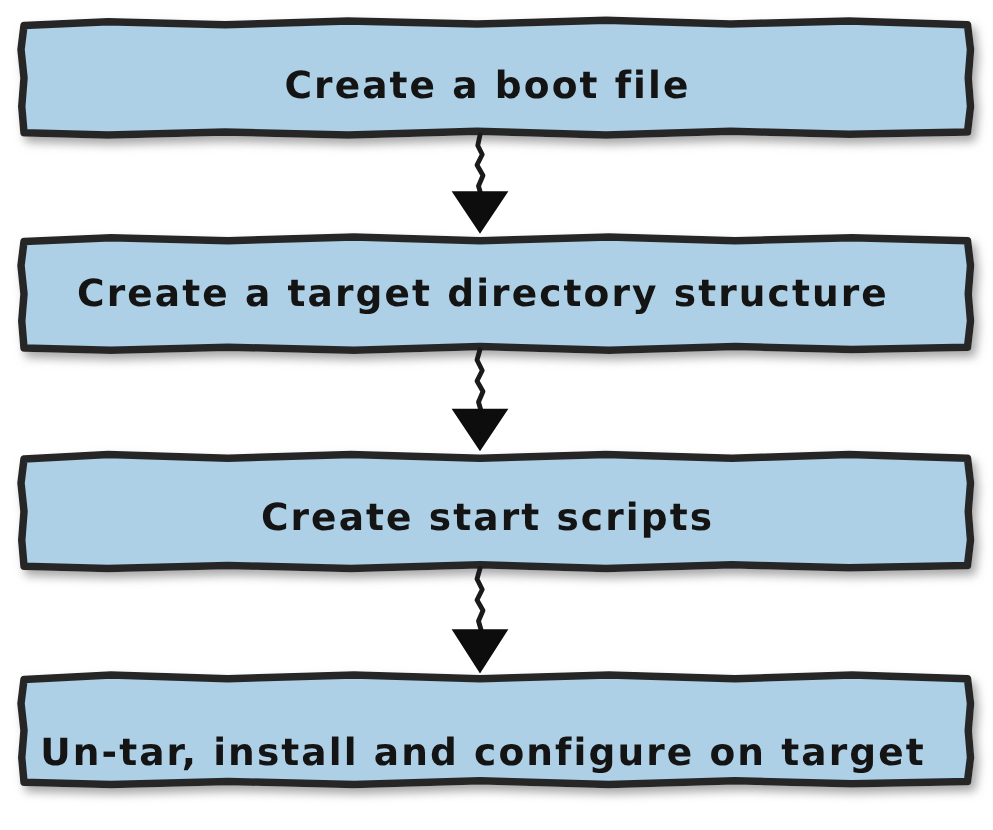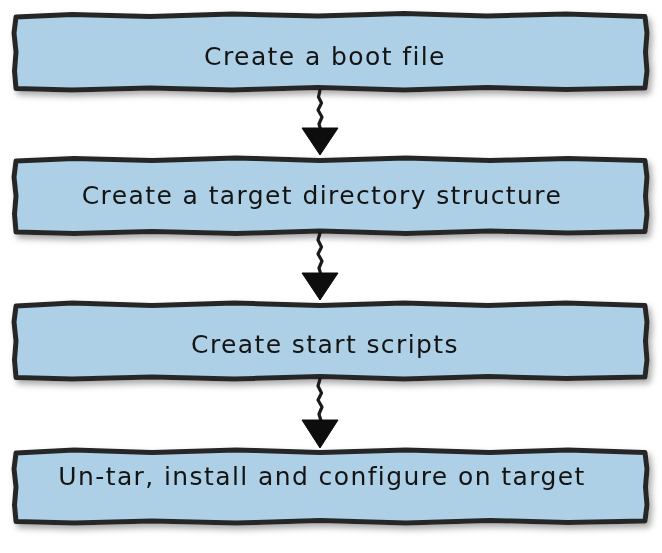--- a/index.html
+++ b/index.html
@@ -26,21 +26,21 @@
     top: 0;
     width: 662px;
     height: 553px;
     display: block;
   }
   .node-label {
     position: absolute;
     color: #141414;
     font-family: "DejaVu Sans", sans-serif;
     font-size: 25px;
-    font-weight: 400;
+    font-weight: 700;
     letter-spacing: 1.4px;
     white-space: nowrap;
     text-align: center;
     line-height: 1;
     -webkit-font-smoothing: antialiased;
   }
 </style>
 </head>
 <body>
 
@@ -99,15 +99,15 @@
                L14.5,505 L16,487 L14,469 Z"></path>
     </g>
   </svg>
 
   <div class="node-label" style="left: 0px; top: 44px; width: 650px; font-size: 25px;"><span style="white-space: nowrap;">Create a boot file</span></div>
 
   <div class="node-label" style="left: 0px; top: 183px; width: 644px; font-size: 25px;"><span style="white-space: nowrap; margin-top: 16px;">Create a target directory structure</span></div>
 
   <div class="node-label" style="left: 0px; top: 332px; width: 650px; font-size: 25px; text-align: center;"><span style="white-space: nowrap;">Create start scripts</span></div>
 
-  <div class="node-label" style="left: 0px; top: 464px; width: 644px; font-size: 25px;"><span style="white-space: nowrap;">Un-tar, install and configure on target</span></div>
+  <div class="node-label" style="left: 0px; top: 489px; width: 644px; font-size: 25px;"><span style="white-space: nowrap;">Un-tar, install and configure on target</span></div>
 
 </div>
 
 </body></html>

